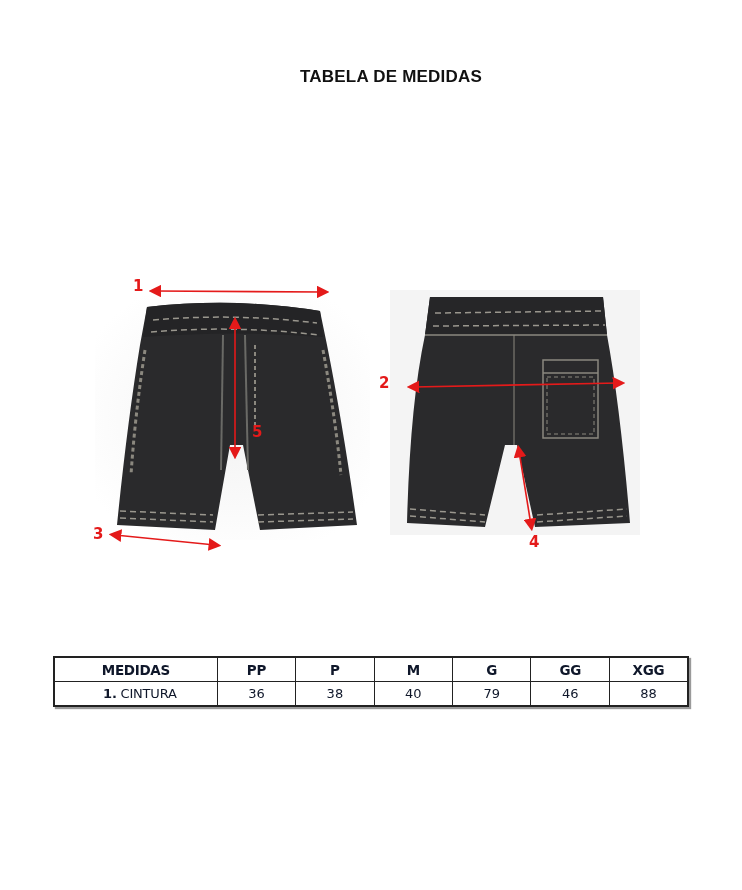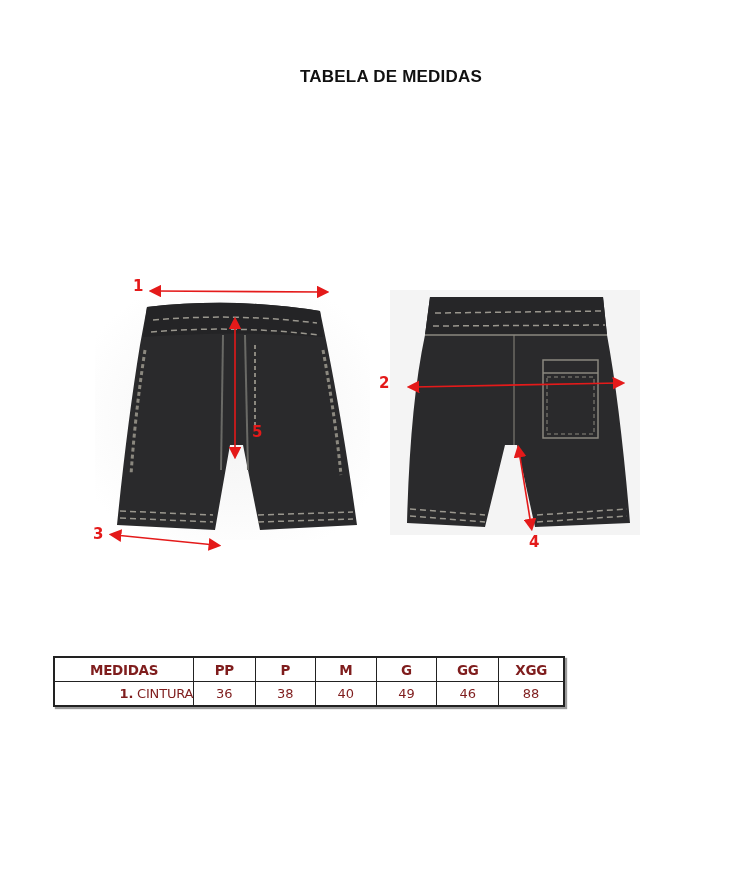--- a/index.html
+++ b/index.html
@@ -2,24 +2,24 @@
 <html><head>
 <meta charset="utf-8">
 <style>
   html, body { margin: 0; padding: 0; background: #ffffff; }
   body { width: 742px; height: 890px; position: relative; overflow: hidden; font-family: "Liberation Sans", sans-serif; }
   .title { position: absolute; top: 67px; left: 0; width: 742px; text-align: center; font-weight: bold; font-size: 17px; color: #111; letter-spacing: 0.2px; padding-left: 20px; }
   .figure { position: absolute; }
   .fig-front { left: 95px; top: 275px; width: 275px; height: 285px; }
   .fig-back { left: 375px; top: 285px; width: 270px; height: 275px; }
   .anno { position: absolute; color: #e41a1a; font-weight: bold; font-size: 15px; font-family: "DejaVu Sans", sans-serif; }
-  table.sizes { position: absolute; left: 53px; top: 656px; width: 512px; border-collapse: collapse; font-family: "DejaVu Sans", sans-serif; font-size: 13px; color: #7f1d1d; box-shadow: 2px 2px 1px #9a9a9a; }
+  table.sizes { position: absolute; left: 53px; top: 656px; width: 636px; border-collapse: collapse; font-family: "DejaVu Sans", sans-serif; font-size: 13px; color: #0f172a; box-shadow: 2px 2px 1px #9a9a9a; }
   table.sizes th, table.sizes td { border: 1px solid #222; height: 23px; padding: 0; text-align: center; }
   table.sizes th { font-weight: bold; font-size: 13.5px; letter-spacing: -0.3px; }
-  table.sizes td.label { text-align: right; padding-left: 8px; white-space: nowrap; letter-spacing: -0.2px; }
+  table.sizes td.label { text-align: center; padding-left: 8px; white-space: nowrap; letter-spacing: -0.2px; }
   table.sizes td.label b { font-weight: bold; }
   table.sizes { border: 2px solid #222; }
   col.c0 { width: 164px; }
   col.cs { width: 79px; }
 </style>
 </head>
 <body>
 
 <div class="title">TABELA DE MEDIDAS</div>
 
@@ -117,18 +117,18 @@
       <th>GG</th>
       <th>XGG</th>
     </tr>
   </thead>
   <tbody>
     <tr>
       <td class="label"><b>1.</b> <span>CINTURA</span></td>
       <td>36</td>
       <td>38</td>
       <td>40</td>
-      <td>49</td>
+      <td>79</td>
       <td>46</td>
       <td>88</td>
     </tr>
   </tbody>
 </table>
 
 </body></html>

